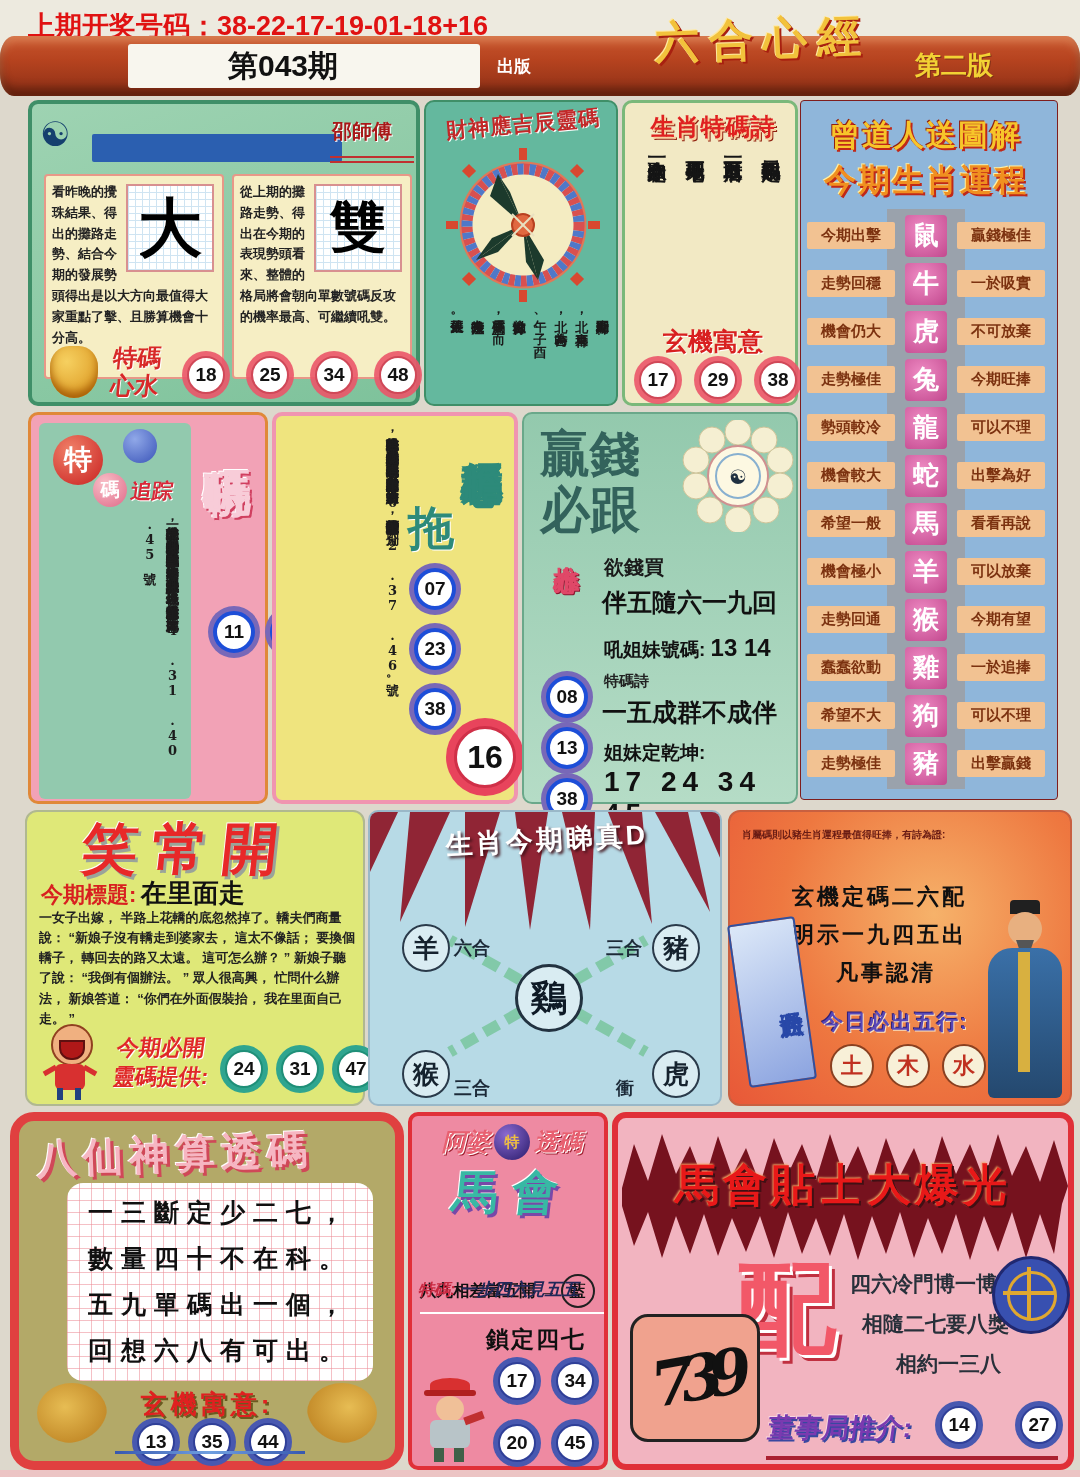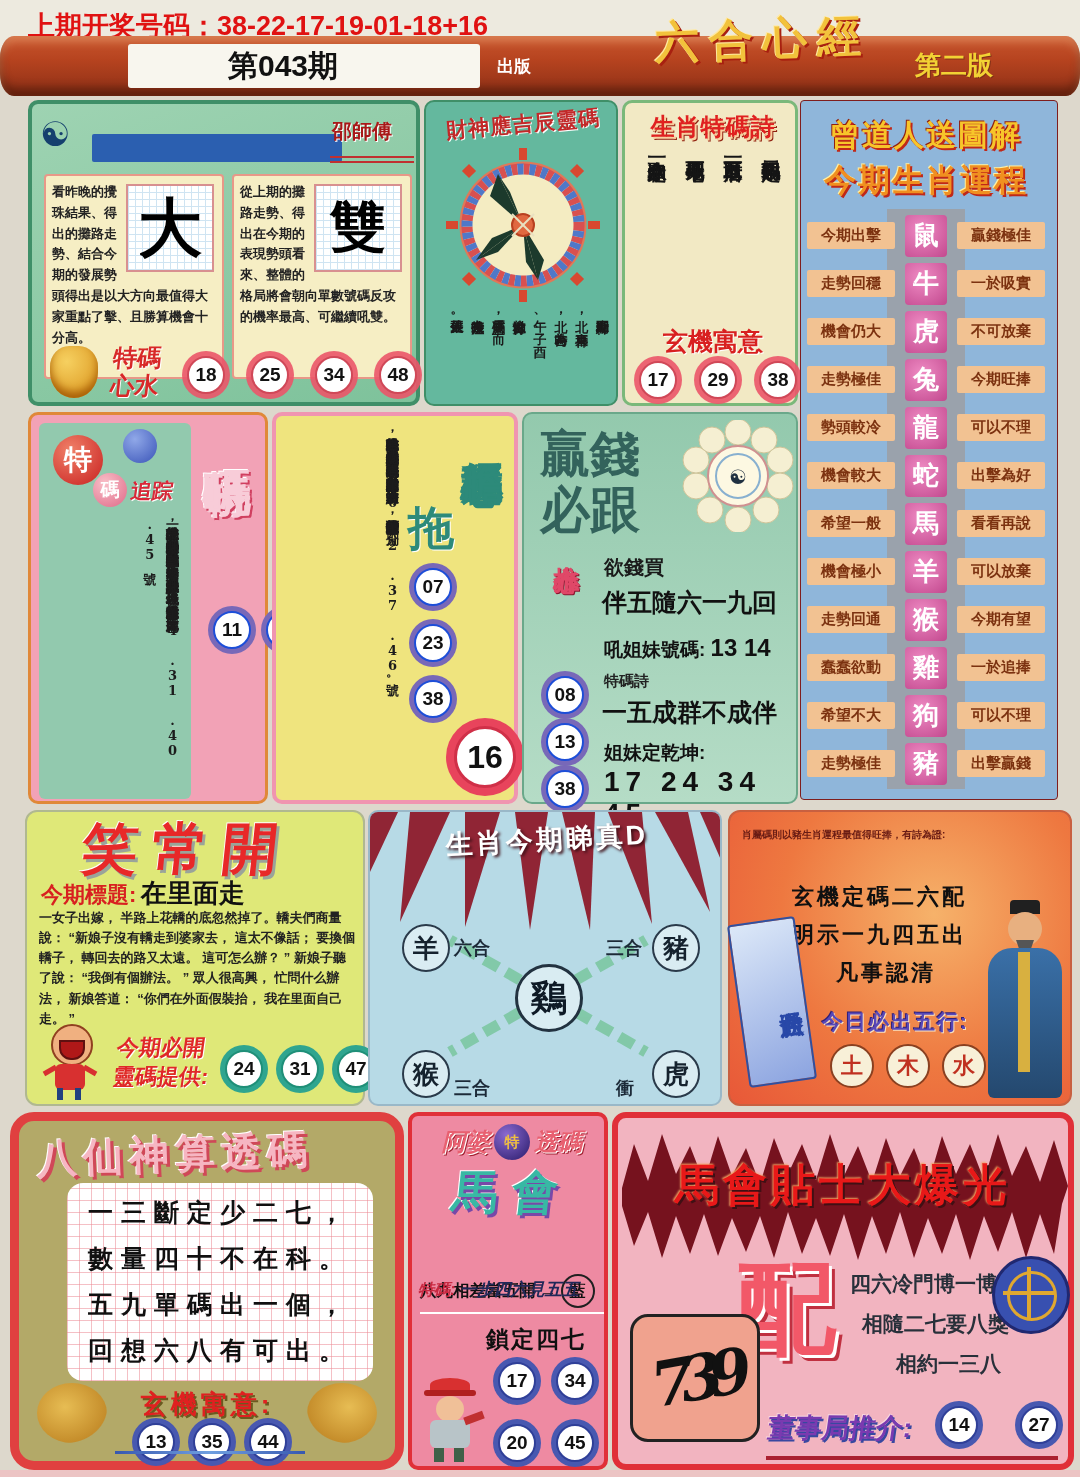--- a/index.html
+++ b/index.html
@@ -4,21 +4,21 @@
 <style>
   html,body{margin:0;padding:0;background:#b8b4aa;}
   #page{position:relative;width:1080px;height:1477px;background:#ddd8cc;overflow:hidden;
         font-family:"Liberation Sans",sans-serif;}
   .abs{position:absolute;}
   .panel{position:absolute;box-sizing:border-box;border-radius:10px;}
   .vtext{writing-mode:vertical-rl;text-orientation:upright;white-space:pre-line;}
   .ball{display:inline-flex;align-items:center;justify-content:center;width:34px;height:34px;
         border-radius:50%;background:#fff;font-weight:bold;font-size:19px;color:#111;}
   .ball.red{border:2px solid #d04858;box-shadow:0 0 0 5px rgba(235,85,105,.9);}
-  .ball.purple{border:2px solid #1d4ed8;box-shadow:0 0 0 5px #7868b8;}
+  .ball.purple{border:4px solid #1d4ed8;box-shadow:0 0 0 5px #7868b8;}
   .ball.teal{border:2px solid #1f8f78;box-shadow:0 0 0 5px #2fa58f;}
   .ball.blue{border:2px solid #2f3f98;box-shadow:0 0 0 5px #4858b0;}
   .ball.big16{width:56px;height:56px;font-size:32px;border:3px solid #d03048;box-shadow:0 0 0 8px #e8445c;}
   .serif{font-family:"DejaVu Serif",serif;}
   .zrowlabel{display:flex;align-items:center;justify-content:center;width:88px;height:27px;
              background:#f2c292;color:#7c3210;font-weight:bold;font-size:15px;border-radius:2px;}
   .ztile{display:flex;align-items:center;justify-content:center;width:42px;height:42px;border-radius:4px;
          background:radial-gradient(circle at 40% 35%,#ef8cc4,#c2488e);color:#fff;font-weight:bold;font-size:26px;}
   .zrow{display:flex;align-items:center;justify-content:space-between;width:238px;height:45px;}
   .corner-circ{position:absolute;width:44px;height:44px;border-radius:50%;border:2px solid #2a3a4a;

